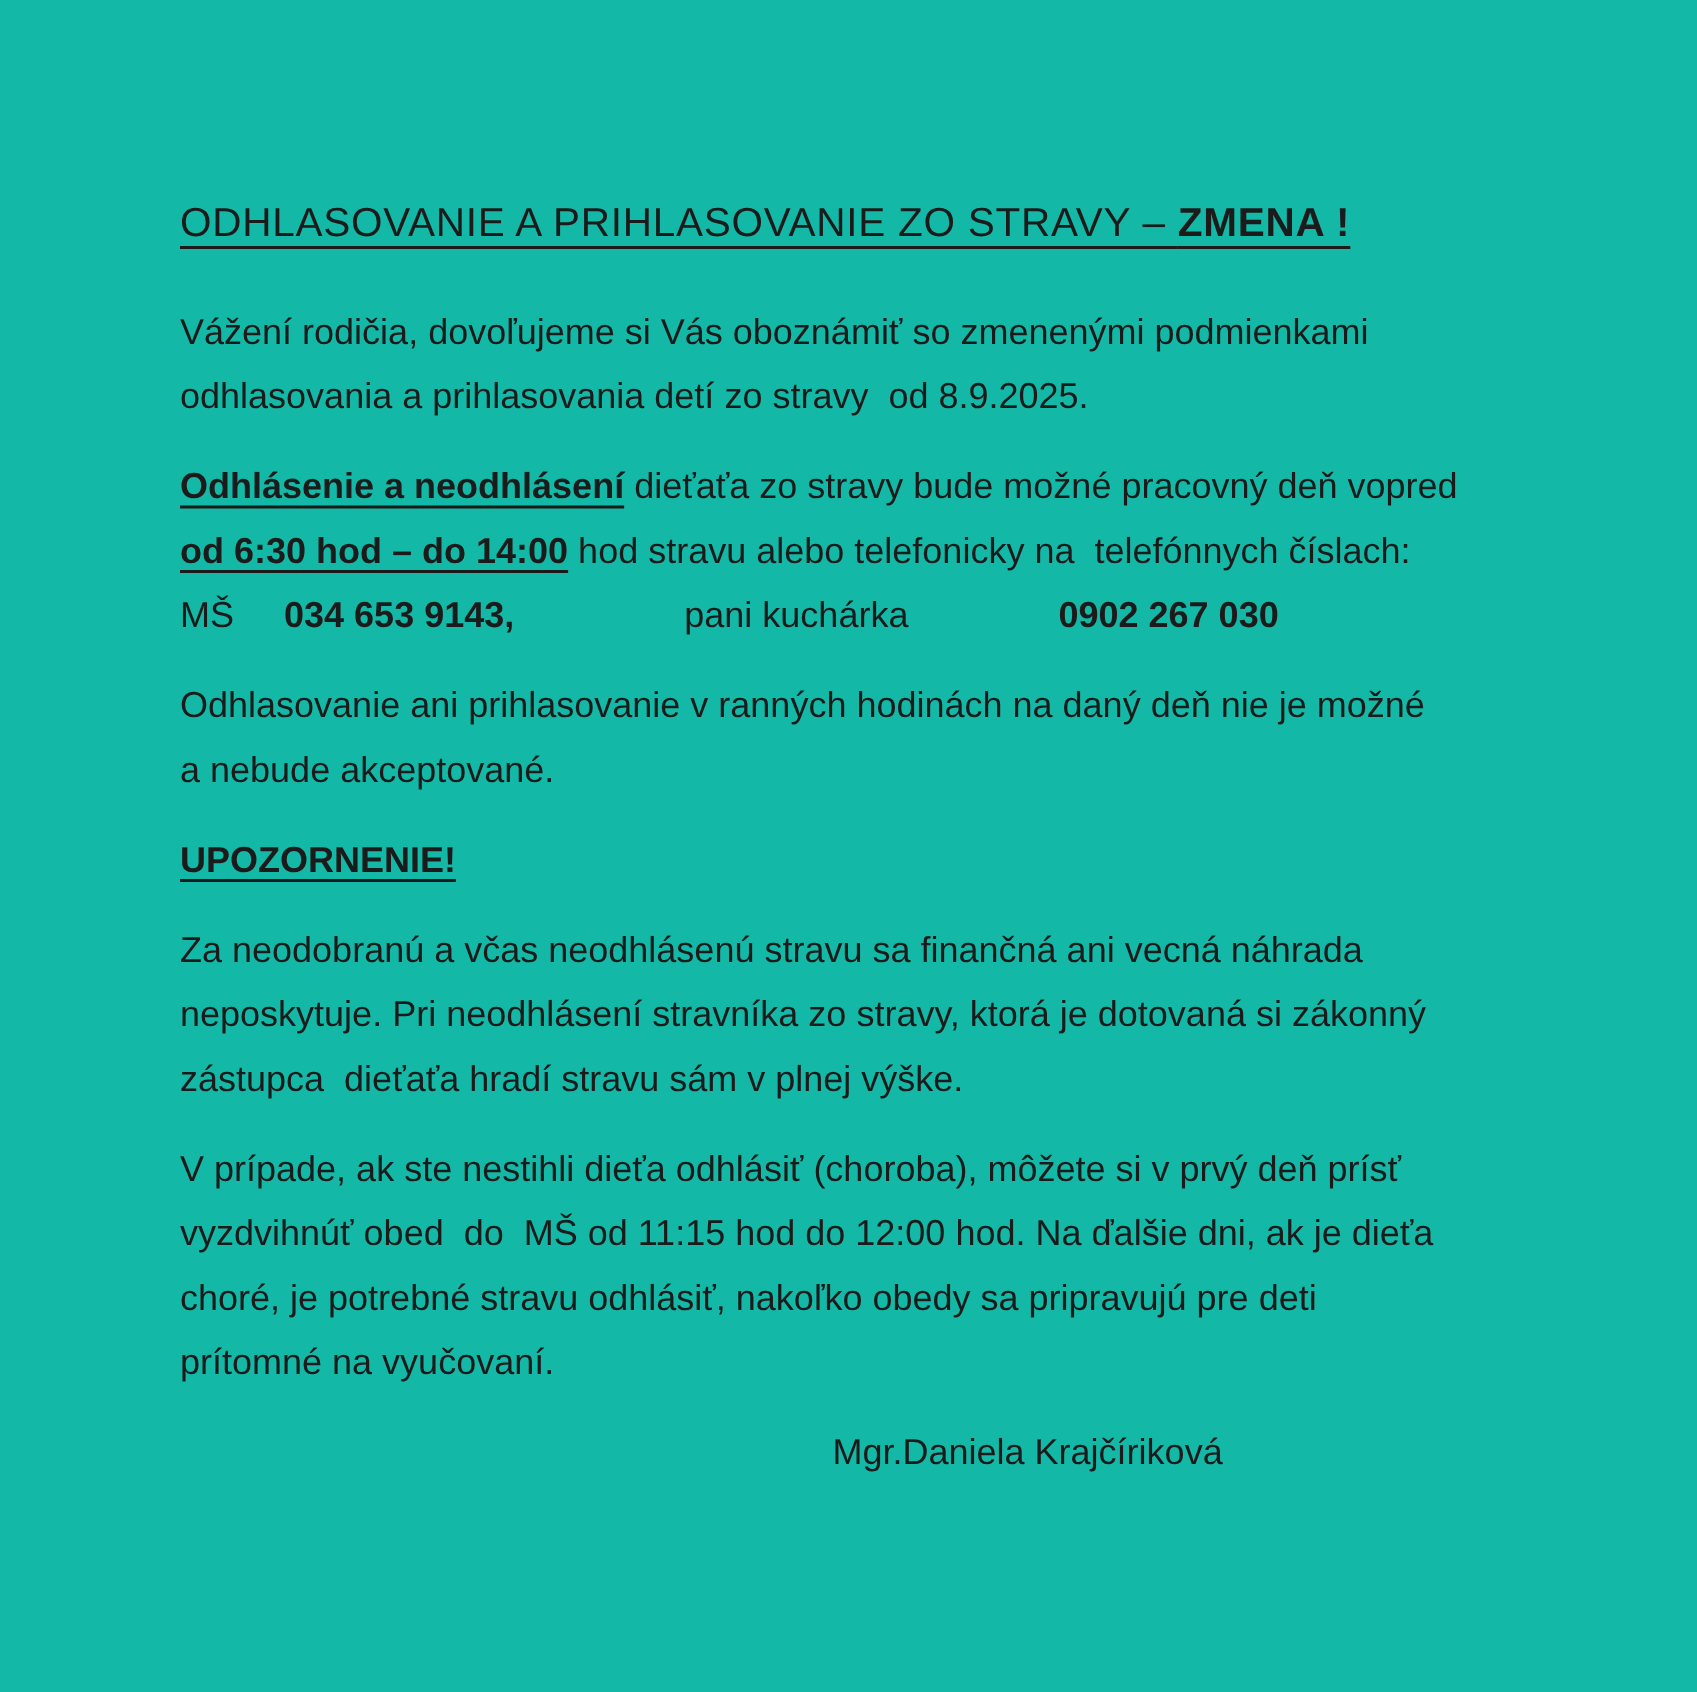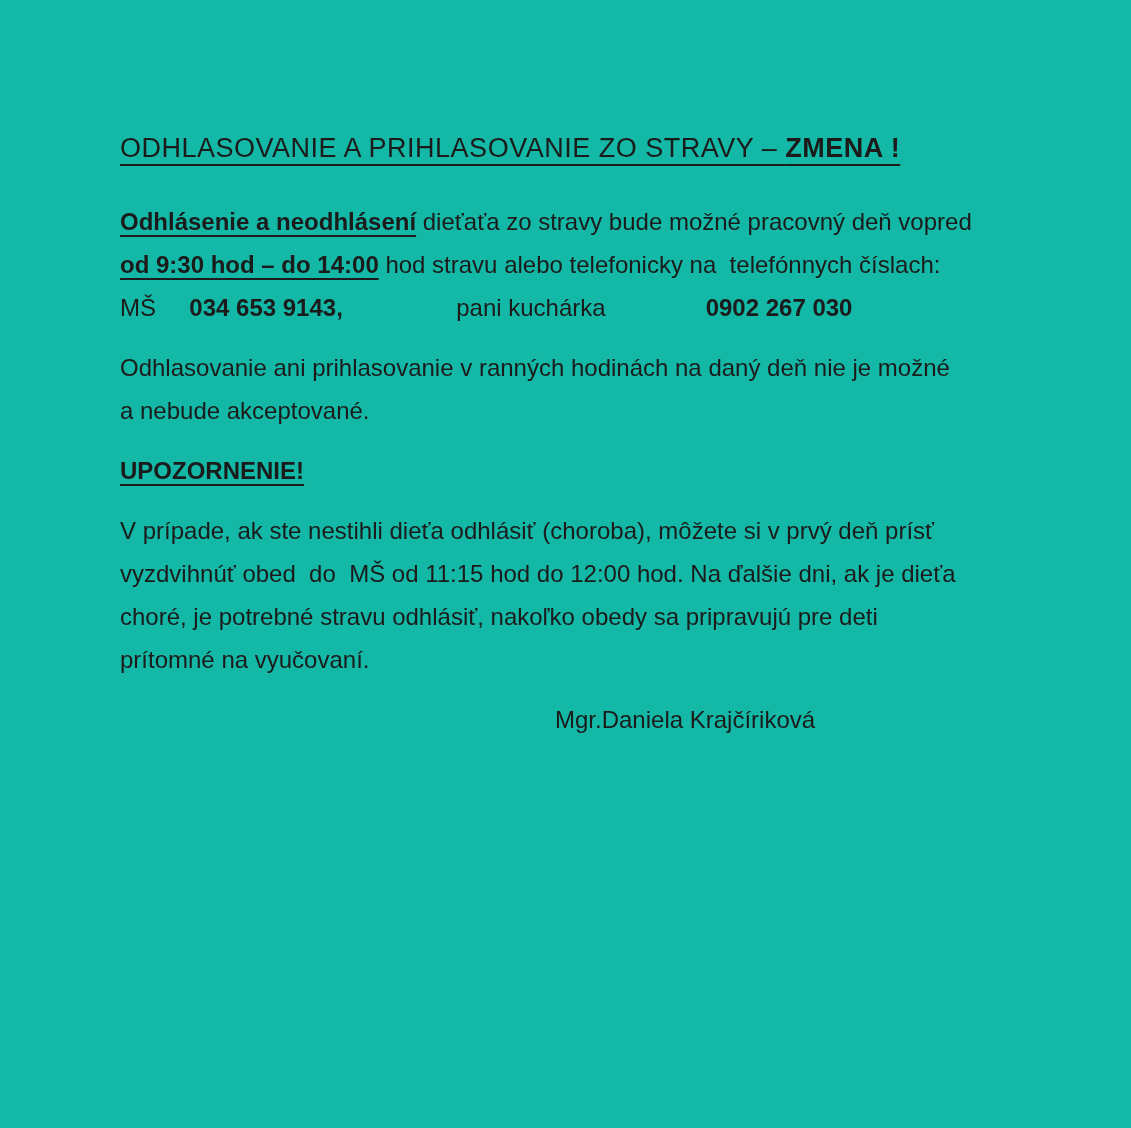--- a/index.html
+++ b/index.html
@@ -51,30 +51,35 @@
     margin-left: 435px;
   }
 </style>
 </head>
 <body>
 
 <div class="page">
 
   <h1 class="title"><span class="u">ODHLASOVANIE A PRIHLASOVANIE ZO STRAVY – </span><span class="b u">ZMENA !</span></h1>
 
+  <p class="para"><span>Vážení rodičia, dovoľujeme si Vás oboznámiť so zmenenými podmienkami
+odhlasovania a prihlasovania detí zo stravy  od 8.9.2025.</span></p>
 
   <p class="para"><span class="b u">Odhlásenie a neodhlásení</span><span> dieťaťa zo stravy bude možné pracovný deň vopred
-</span><span class="b u">od 9:30 hod – do 14:00</span><span> hod stravu alebo telefonicky na  telefónnych číslach:
+</span><span class="b u">od 6:30 hod – do 14:00</span><span> hod stravu alebo telefonicky na  telefónnych číslach:
 </span><span>MŠ     </span><span class="b">034 653 9143,</span><span>                 pani kuchárka</span><span>               </span><span class="b">0902 267 030</span></p>
 
   <p class="para"><span>Odhlasovanie ani prihlasovanie v ranných hodinách na daný deň nie je možné
 a nebude akceptované.</span></p>
 
   <p class="para"><span class="b u">UPOZORNENIE!</span></p>
 
+  <p class="para"><span>Za neodobranú a včas neodhlásenú stravu sa finančná ani vecná náhrada
+neposkytuje. Pri neodhlásení stravníka zo stravy, ktorá je dotovaná si zákonný
+zástupca  dieťaťa hradí stravu sám v plnej výške.</span></p>
 
   <p class="para"><span>V prípade, ak ste nestihli dieťa odhlásiť (choroba), môžete si v prvý deň prísť
 vyzdvihnúť obed  do  MŠ od 11:15 hod do 12:00 hod. Na ďalšie dni, ak je dieťa
 choré, je potrebné stravu odhlásiť, nakoľko obedy sa pripravujú pre deti
 prítomné na vyučovaní.</span></p>
 
   <p class="para signature">Mgr.Daniela Krajčíriková</p>
 
 </div>
 

